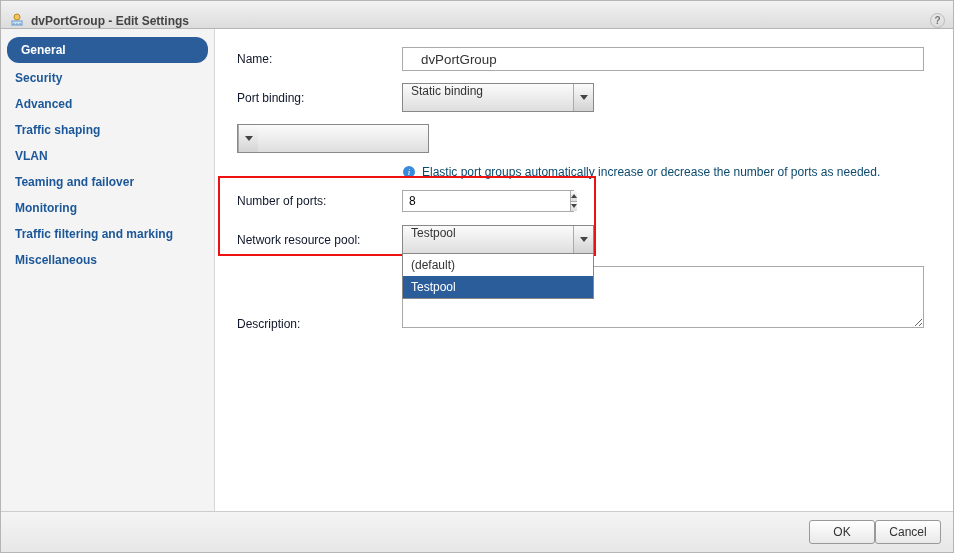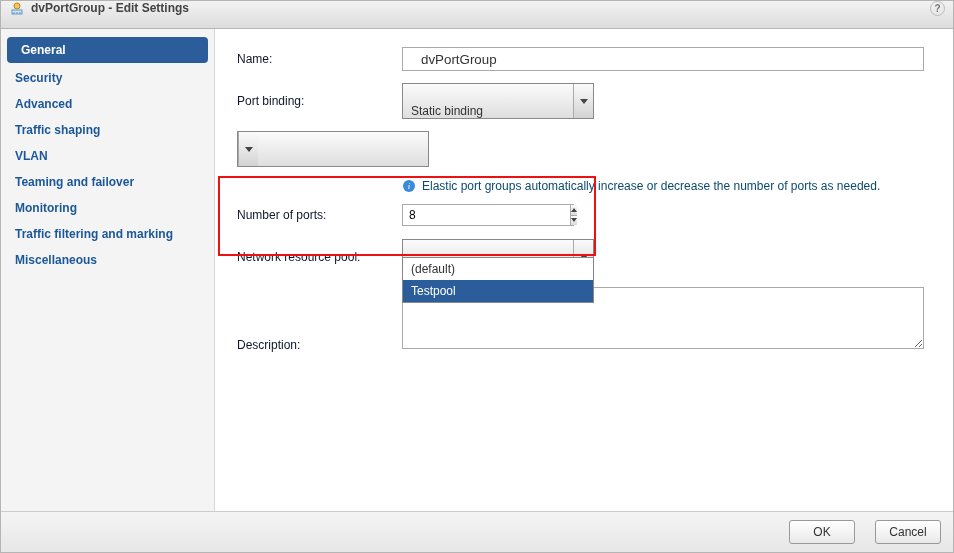--- a/index.html
+++ b/index.html
@@ -1,60 +1,60 @@
 <!DOCTYPE html>
 <html><head>
   <meta charset="utf-8">
   <style>
     * { box-sizing: border-box; margin: 0; padding: 0; }
     body { font-family: Arial, Helvetica, sans-serif; font-size: 12px; color: #333; width: 954px; height: 553px; overflow: hidden; background: #fff; }
 
     .dialog { border: 1px solid #b5b5b5; width: 954px; height: 553px; display: flex; flex-direction: column; }
-    .titlebar { background: linear-gradient(to bottom, #f2f2f2, #dcdcdc); border-bottom: 1px solid #b5b5b5; height: 28px; display: flex; align-items: flex-start; padding: 0 8px; }
+    .titlebar { background: linear-gradient(to bottom, #f2f2f2, #dcdcdc); border-bottom: 1px solid #b5b5b5; height: 28px; display: flex; align-items: flex-end; padding: 0 8px; }
     .titlebar .icon { width: 16px; height: 16px; margin-right: 6px; display: inline-flex; align-items: center; justify-content: center; }
     .titlebar .title { font-weight: bold; color: #444; flex: 1; }
     .titlebar .help { color: #777; font-size: 14px; font-weight: bold; border: 1px solid #bbb; border-radius: 50%; width: 15px; height: 15px; display: inline-flex; align-items: center; justify-content: center; font-size: 10px; }
 
     .body { flex: 1; display: flex; background: #fff; overflow: hidden; }
     .sidebar { width: 214px; background: #f4f4f4; border-right: 1px solid #d6d6d6; padding: 6px 0; }
     .sidebar-item { padding: 6px 14px; color: #1c5899; font-weight: bold; cursor: pointer; }
-    .sidebar-item.active { background: #2b5d9b; color: #fff; border-radius: 4px; margin: 2px 6px; }
+    .sidebar-item.active { background: #2b5d9b; color: #fff; border-radius: 12px; margin: 2px 6px; }
 
     .content { flex: 1; padding: 18px 22px 12px 22px; position: relative; }
     .row { display: flex; align-items: center; margin-bottom: 12px; min-height: 24px; }
     .label { width: 165px; color: #0f172a; }
     .field { flex: 1; position: relative; }
 
     input.text { width: 522px; height: 24px; border: 1px solid #aaa; background: #fff; padding: 2px 18px; color: #333; }
-    .dropdown { width: 192px; height: 36px; border: 1px solid #888; background: linear-gradient(to bottom, #fbfbfb, #dedede); display: flex; align-items: flex-end; color: #333; cursor: pointer; }
+    .dropdown { width: 192px; height: 29px; border: 1px solid #888; background: linear-gradient(to bottom, #fbfbfb, #dedede); display: flex; align-items: flex-start; color: #333; cursor: pointer; }
     .dropdown .dd-text { flex: 1; padding: 0 8px; }
     .dropdown .dd-arrow { width: 20px; height: 100%; border-left: 1px solid #aaa; background: linear-gradient(to bottom, #fbfbfb, #d3d3d3); display: flex; align-items: center; justify-content: center; }
     .arrow-down { width: 0; height: 0; border-left: 4px solid transparent; border-right: 4px solid transparent; border-top: 5px solid #444; }
 
     .info-row { display: flex; align-items: center; margin-bottom: 10px; margin-left: 165px; }
     .info-icon { width: 14px; height: 14px; margin-right: 6px; display: inline-flex; }
     .info-text { color: #0c4a6e; }
 
     .numports { width: 172px; height: 22px; border: 1px solid #aaa; background: #fff; display: flex; }
     .numports input { border: none; outline: none; flex: 1; padding: 0 6px; font-size: 12px; }
     .spinner { width: 18px; display: flex; flex-direction: column; border-left: 1px solid #aaa; }
     .spinbtn { flex: 1; display: flex; align-items: center; justify-content: center; border-bottom: 1px solid #aaa; background: linear-gradient(to bottom, #fbfbfb, #dcdcdc); cursor: pointer; }
     .spinbtn:last-child { border-bottom: none; }
     .arrow-up-s { width: 0; height: 0; border-left: 3px solid transparent; border-right: 3px solid transparent; border-bottom: 4px solid #444; }
     .arrow-down-s { width: 0; height: 0; border-left: 3px solid transparent; border-right: 3px solid transparent; border-top: 4px solid #444; }
 
     .highlight-box { position: absolute; border: 2px solid #e11; left: 218px; top: 176px; width: 378px; height: 80px; pointer-events: none; }
 
-    .dd-popup { position: absolute; left: 0; top: 18px; width: 192px; border: 1px solid #888; background: #fff; z-index: 10; }
+    .dd-popup { position: absolute; left: 0; top: 28px; width: 192px; border: 1px solid #888; background: #fff; z-index: 10; }
     .dd-option { padding: 4px 8px; color: #333; cursor: pointer; }
     .dd-option.selected { background: #2b5d9b; color: #fff; }
 
     textarea.desc { width: 522px; height: 62px; border: 1px solid #aaa; background: #fff; padding: 4px 6px; color: #333; font-family: inherit; font-size: 12px; }
 
-    .footer { border-top: 1px solid #ccc; background: linear-gradient(to bottom, #f4f4f4, #e7e7e7); padding: 8px 12px; display: flex; justify-content: flex-end; gap: 20px; }
+    .footer { border-top: 1px solid #ccc; background: linear-gradient(to bottom, #f4f4f4, #e7e7e7); padding: 8px 12px; display: flex; justify-content: flex-end; gap: 0; }
     .btn { min-width: 66px; height: 24px; border: 1px solid #999; border-radius: 3px; background: linear-gradient(to bottom, #ffffff, #e9e9e9); cursor: pointer; font-size: 12px; padding: 0 12px; color: #333; }
   </style>
 </head>
 <body>
 
 <div class="dialog">
   <div class="titlebar">
     <span class="icon">
       <svg width="16" height="16" viewBox="0 0 16 16">
         <circle cx="8" cy="5" r="3" fill="#f6c35e" stroke="#b98b22"></circle>

